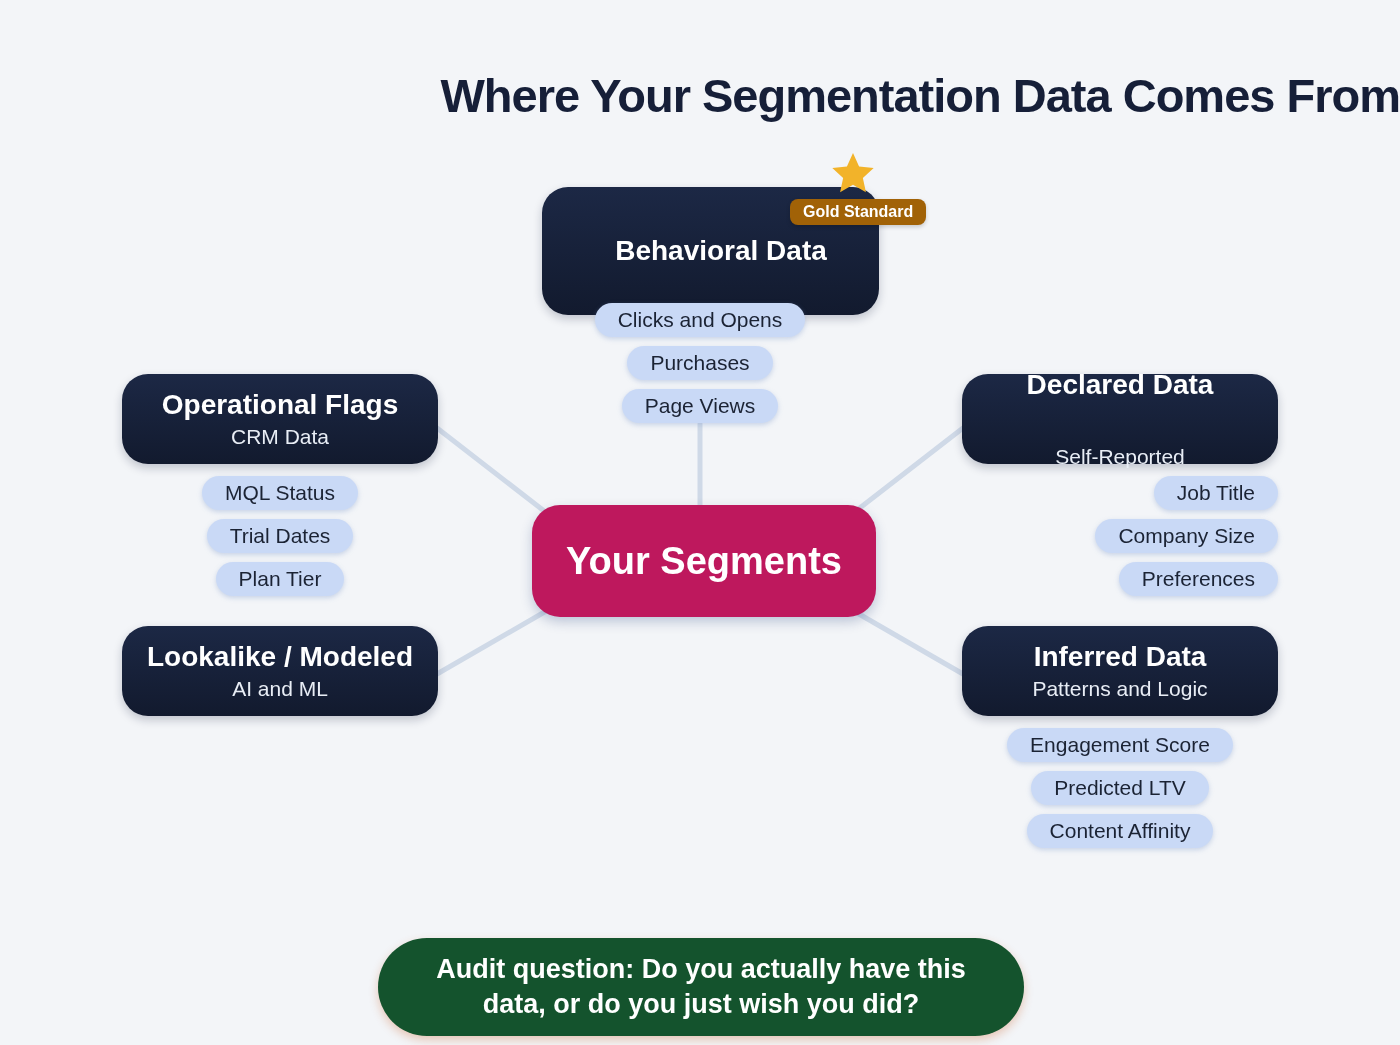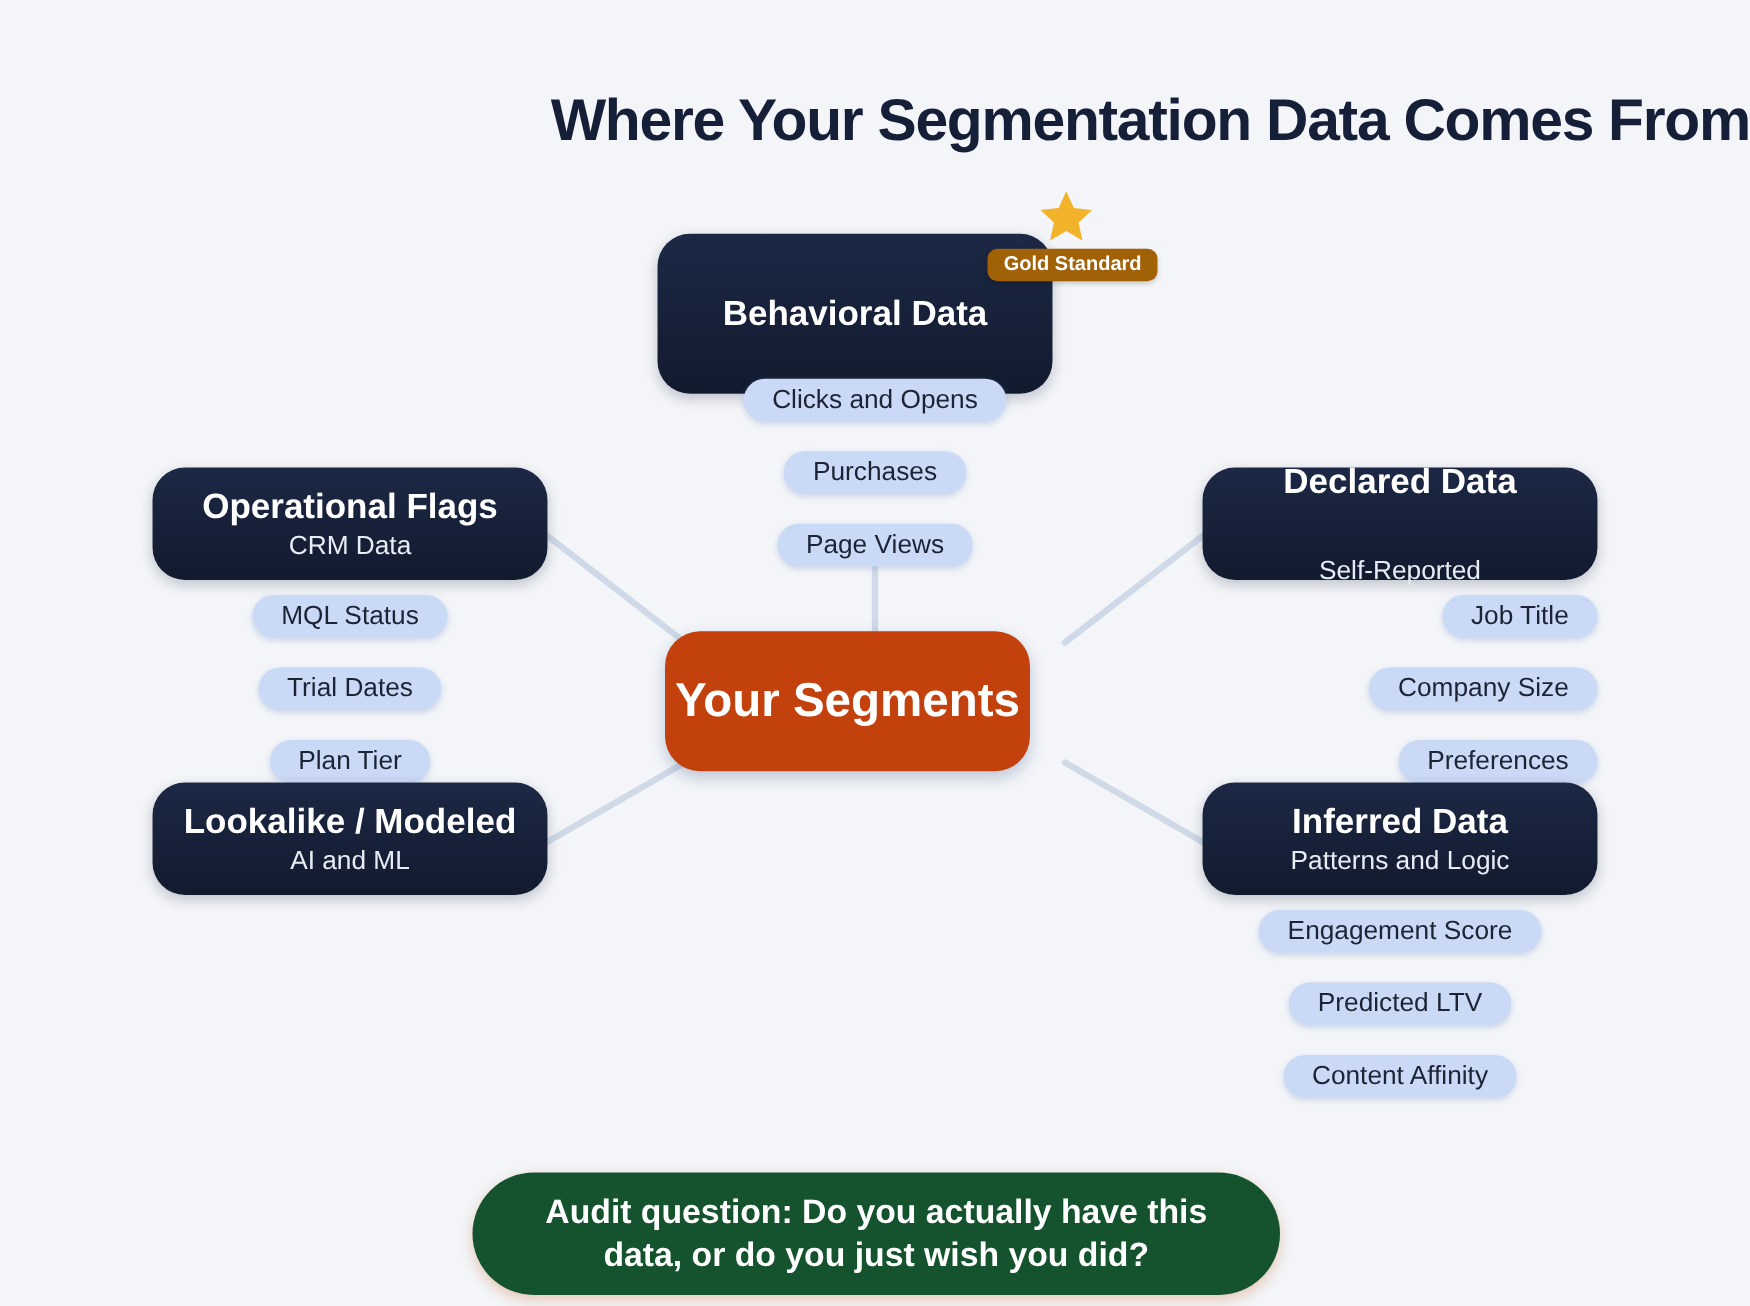--- a/index.html
+++ b/index.html
@@ -17,45 +17,45 @@
 
   .node{
     position:absolute;width:316px;
     background:linear-gradient(180deg,#1c2845 0%,#121a2e 100%);
     border-radius:26px;color:#ffffff;text-align:center;
     display:flex;flex-direction:column;align-items:center;justify-content:center;
     box-shadow:0 4px 10px rgba(15,25,55,.22);
   }
   .node-title{font-size:28px;font-weight:700;line-height:1.15;}
   .node-sub{font-size:21px;font-weight:400;color:#e8edf5;margin-top:3px;}
-  #node-behavioral{left:526px;top:187px;height:128px;}
+  #node-behavioral{left:542px;top:187px;height:128px;padding-left:21px;}
   #node-operational{left:122px;top:374px;height:90px;}
   #node-declared{left:962px;top:374px;height:90px;gap:40px;}
   #node-lookalike{left:122px;top:626px;height:90px;}
   #node-inferred{left:962px;top:626px;height:90px;}
 
   .stack{
     position:absolute;width:316px;
-    display:flex;flex-direction:column;align-items:center;gap:24px;
+    display:flex;flex-direction:column;align-items:center;gap:9px;
   }
   #stack-behavioral{left:542px;top:303px;}
   #stack-operational{left:122px;top:476px;}
   #stack-declared{left:962px;top:476px;align-items:flex-end;}
   #stack-lookalike{left:122px;top:728px;}
   #stack-inferred{left:962px;top:728px;}
 
   .pill{
     background:#c9d9f6;color:#1b2334;font-size:21px;
     padding:5px 23px;border-radius:20px;white-space:nowrap;
     box-shadow:0 2px 5px rgba(120,150,200,.35);
   }
 
   .center-node{
-    position:absolute;left:532px;top:505px;width:292px;height:112px;
-    background:#c2410c;border-radius:28px;
+    position:absolute;left:532px;top:505px;width:344px;height:112px;
+    background:#be185d;border-radius:28px;
     display:flex;align-items:center;justify-content:center;
     color:#ffffff;font-size:38px;font-weight:700;
     box-shadow:0 5px 12px rgba(30,60,120,.25);
   }
 
   .badge{
     position:absolute;left:790px;top:199px;z-index:5;
     background:#a16207;color:#ffffff;font-size:16px;font-weight:700;
     padding:4px 13px;border-radius:8px;
     box-shadow:0 2px 4px rgba(0,0,0,.18);

